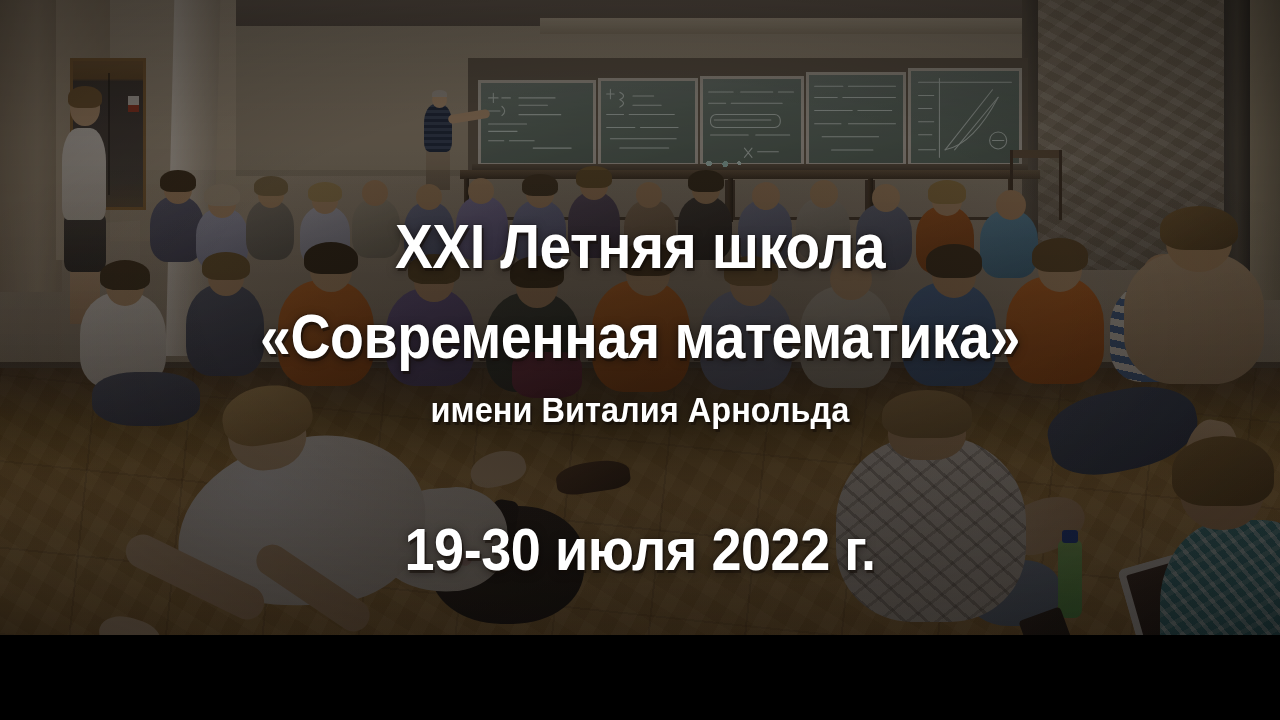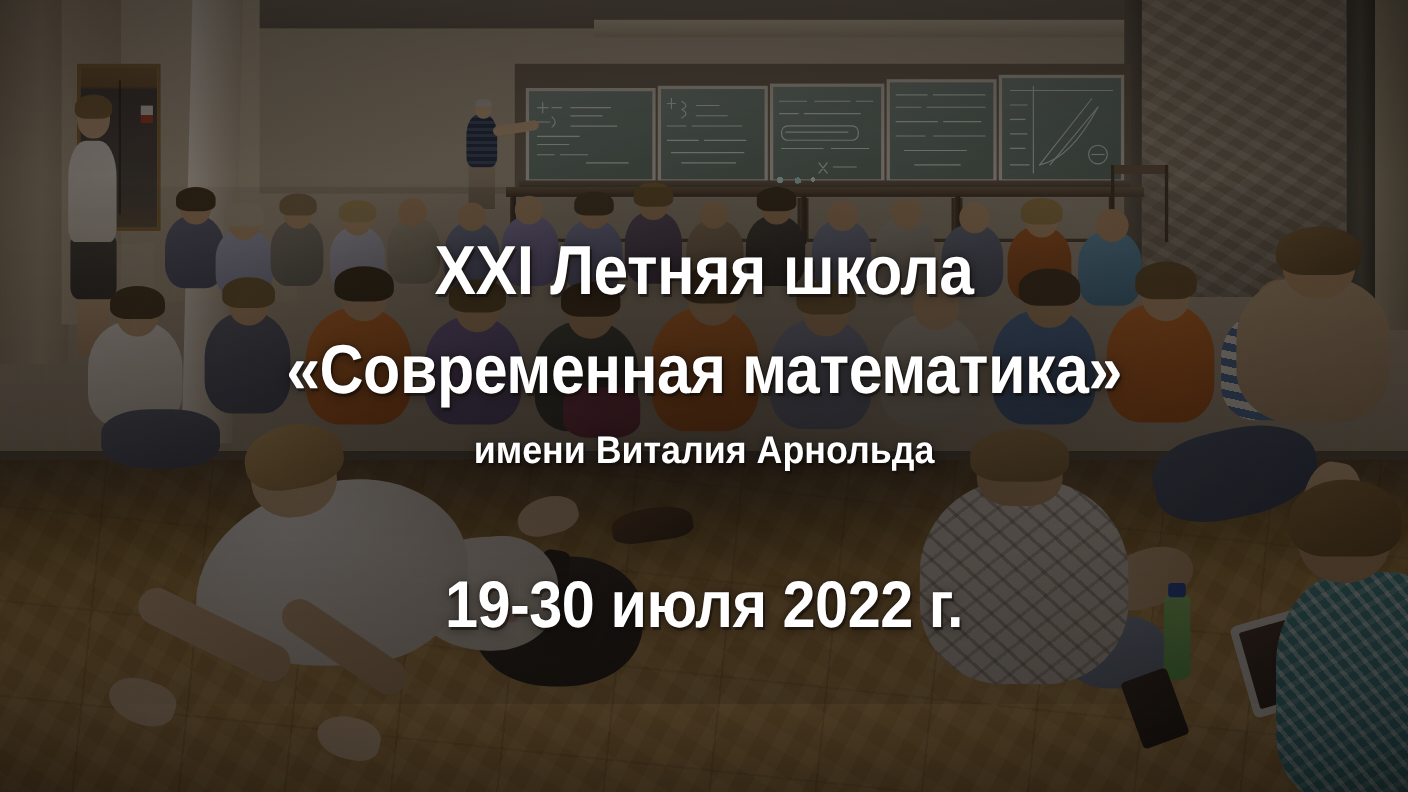--- a/index.html
+++ b/index.html
@@ -8,21 +8,21 @@
     padding: 0;
     background: #000;
   }
   body {
     font-family: "Liberation Sans", sans-serif;
   }
 
   #poster {
     position: relative;
     width: 1280px;
-    height: 720px;
+    height: 635px;
     overflow: hidden;
     background: #2b2723;
     user-select: none;
   }
 
   
   .photo {
     position: absolute;
     inset: 0;
     overflow: hidden;

